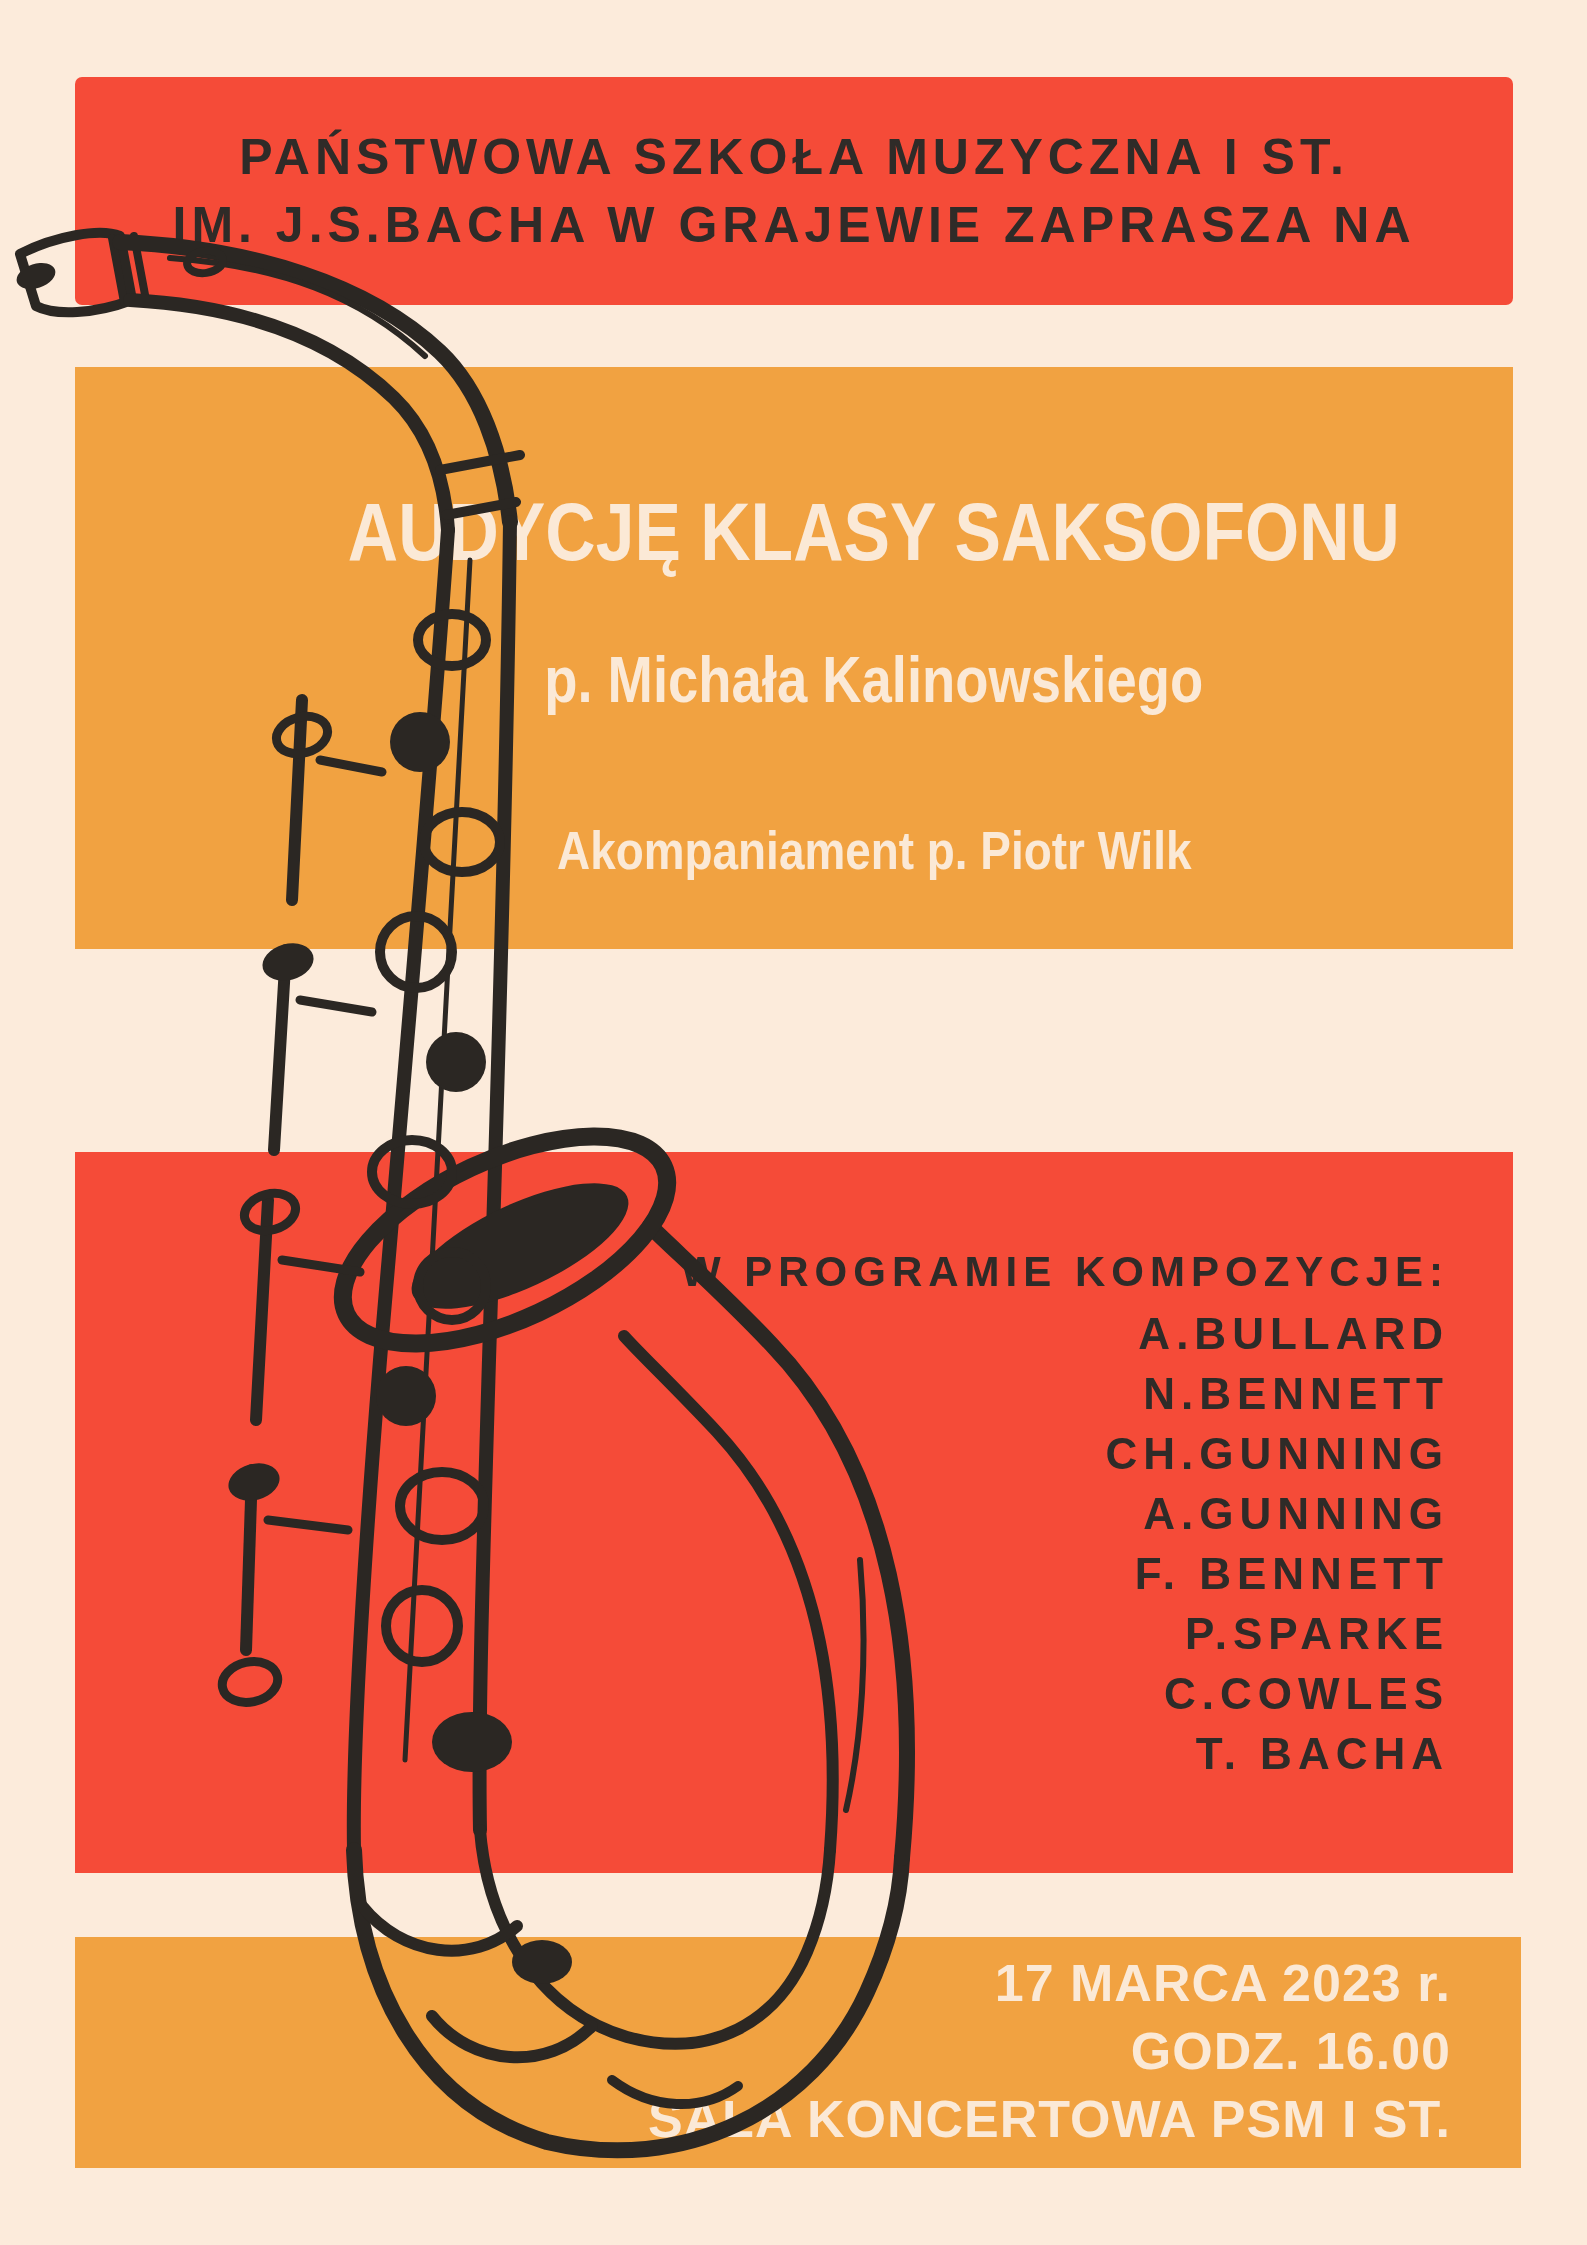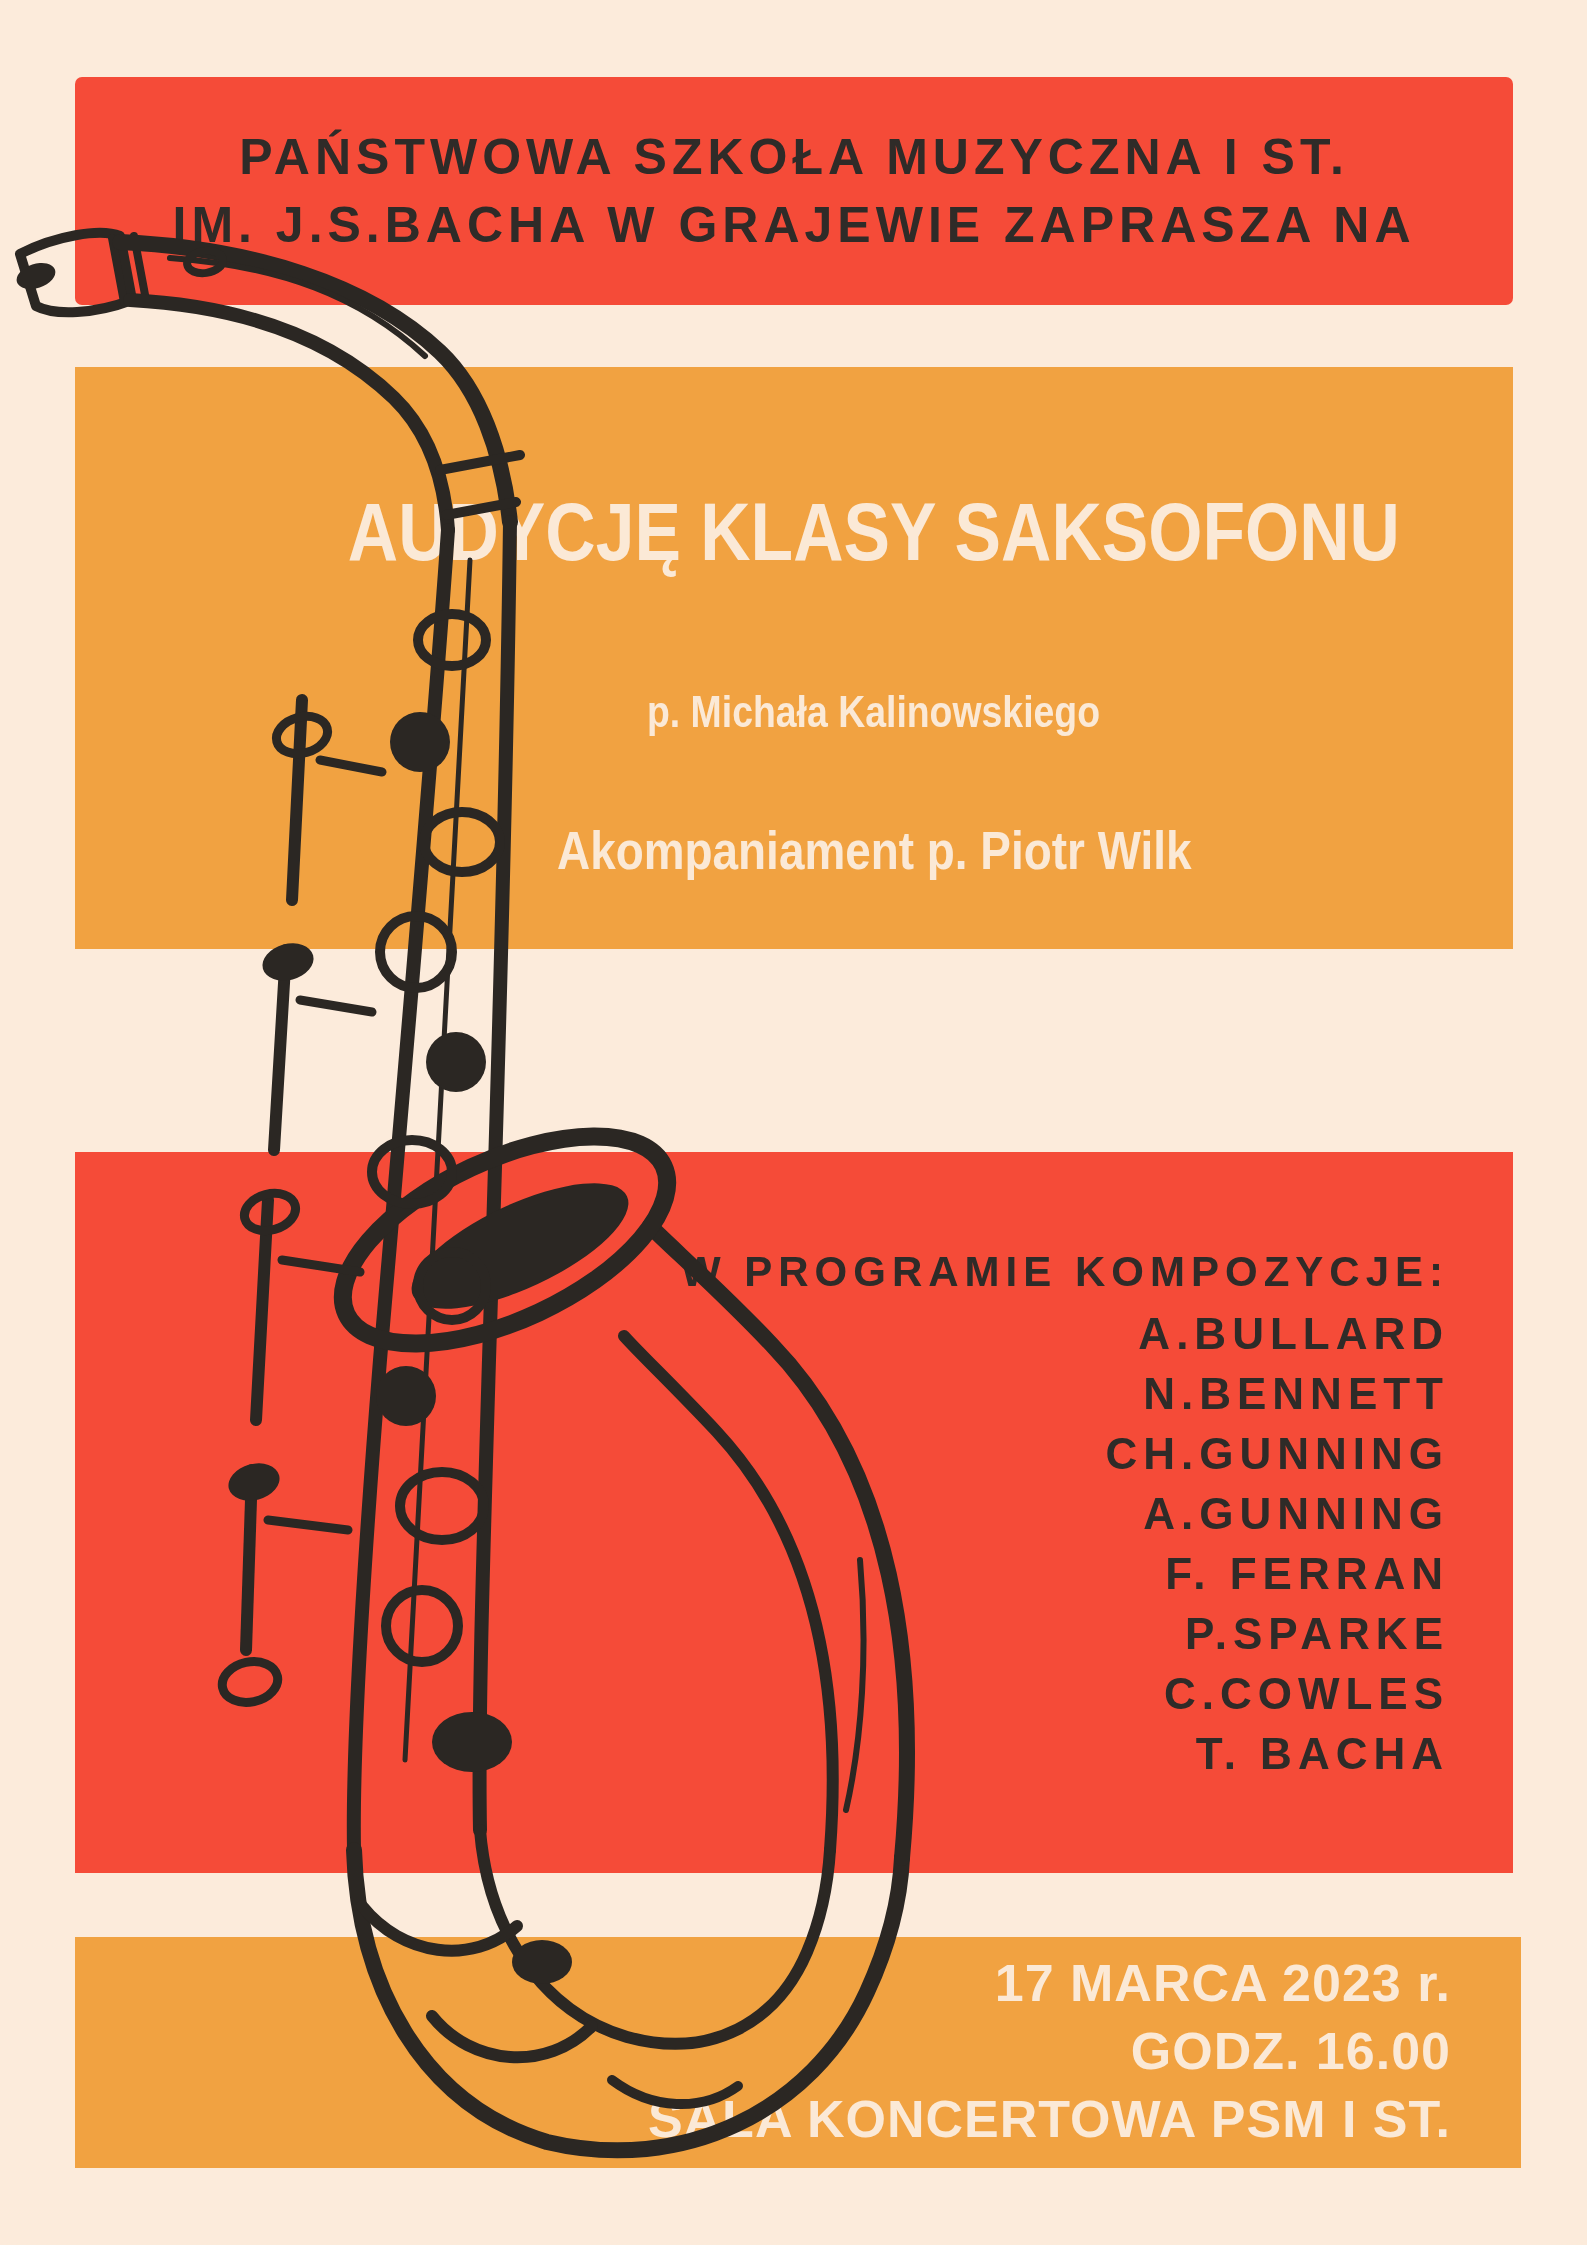--- a/index.html
+++ b/index.html
@@ -17,21 +17,21 @@
   .band-top .hline{
     color:#2f2b28;font-weight:700;font-size:50px;line-height:56px;
     letter-spacing:5px;white-space:nowrap;text-align:center;}
   .band-main{top:367px;height:582px;background:#f1a241;}
   .band-program{top:1152px;height:721px;background:#f54b38;}
   .band-details{top:1937px;height:231px;background:#f1a241;padding-left:8px;}
   .cream{color:#fbe9d6;}
   .condense{display:inline-block;transform:scaleX(.85);transform-origin:center;white-space:nowrap;}
   .main-line{position:absolute;left:170px;right:10px;text-align:center;font-weight:700;}
   .main-title{top:118px;font-size:82px;}
-  .main-subtitle{top:276px;font-size:44px;margin-top:44px;}
+  .main-subtitle{top:276px;font-size:64px;}
   .main-accomp{top:452px;font-size:54px;}
   .prog-heading{
     position:absolute;top:96px;right:70px;margin-right:-6px;
     color:#2f2b28;font-weight:700;font-size:42px;letter-spacing:6px;white-space:nowrap;}
   .composers{position:absolute;top:152px;right:70px;margin-right:-6px;text-align:right;}
   .composer-row{
     color:#2f2b28;font-weight:700;font-size:44px;line-height:60px;
     letter-spacing:6px;white-space:nowrap;}
   .details{position:absolute;top:12px;right:70px;text-align:right;}
   .detail-line{font-weight:700;font-size:52px;line-height:68px;white-space:nowrap;letter-spacing:1px;}
@@ -59,21 +59,21 @@
     </div>
   </div>
 
   <div class="band band-program">
     <div class="prog-heading">W PROGRAMIE KOMPOZYCJE:</div>
     <div class="composers">
       <div class="composer-row">A.BULLARD</div>
       <div class="composer-row">N.BENNETT</div>
       <div class="composer-row">CH.GUNNING</div>
       <div class="composer-row">A.GUNNING</div>
-      <div class="composer-row">F. FERRAN</div>
+      <div class="composer-row">F. BENNETT</div>
       <div class="composer-row">P.SPARKE</div>
       <div class="composer-row">C.COWLES</div>
       <div class="composer-row">T. BACHA</div>
     </div>
   </div>
 
   <div class="band band-details">
     <div class="details">
       <div class="detail-line cream">17 MARCA 2023 r.</div>
       <div class="detail-line cream">GODZ. 16.00</div>

